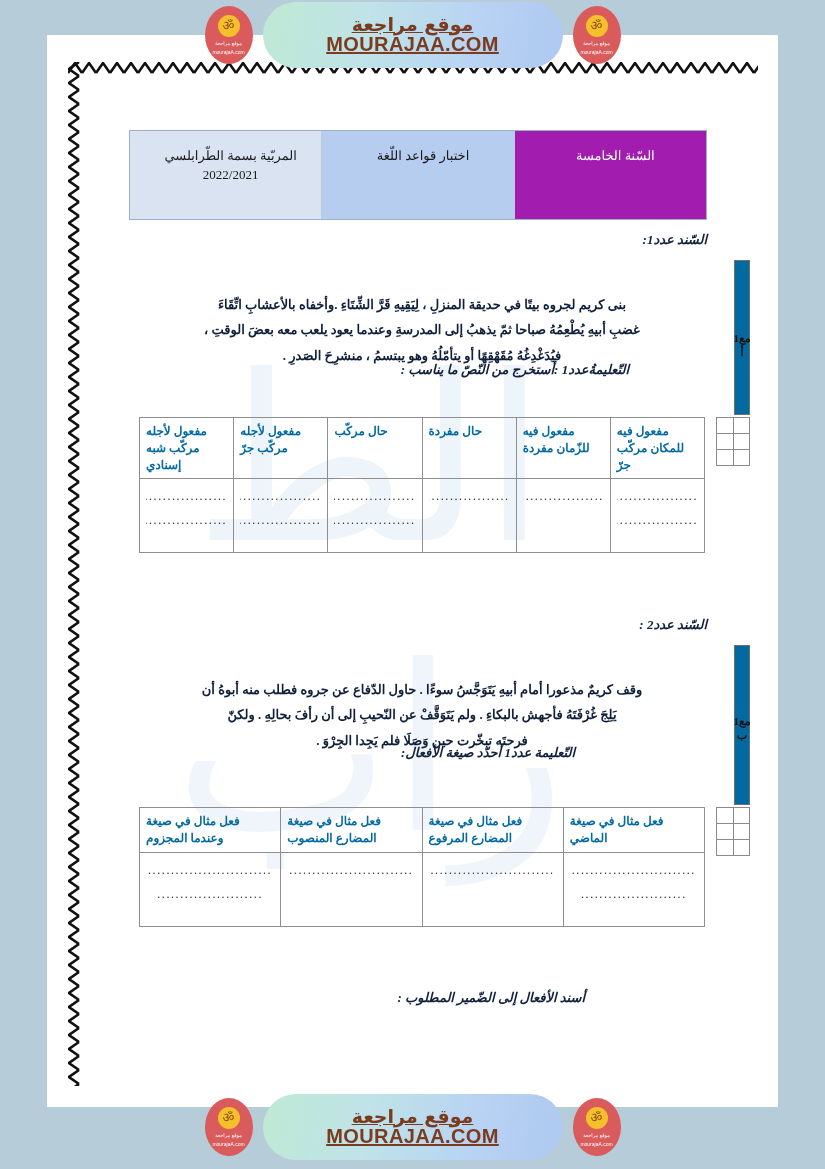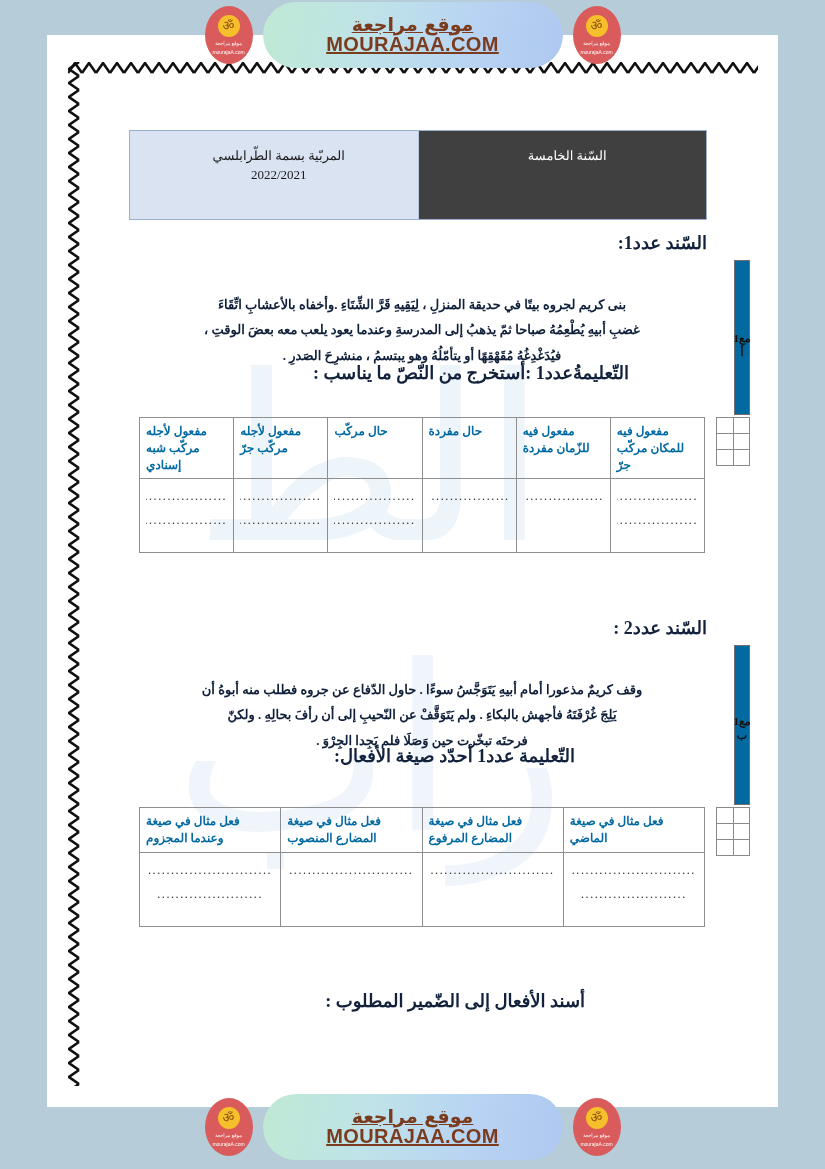--- a/index.html
+++ b/index.html
@@ -145,29 +145,30 @@
     padding: 16px 0 0 10px;
     font-size: 13px;
     color: #1a1a1a;
     text-align: center;
     line-height: 1.45;
     border-left: 1px solid #b9cbe3;
   }
   .head-cell:last-child { border-left: none; }
   .head-cell.c1 { background: #d9e3f2; }
   .head-cell.c2 { background: #b6cdf0; }
-  .head-cell.c3 { background: #404040; color: #ffffff; }
+  .head-cell.c3 { background: #a21caf; color: #ffffff; }
 
   
   .label-line {
     position: absolute;
-    font-size: 18px;
+    font-size: 13px;
     font-weight: bold;
     color: #12223d;
     white-space: nowrap;
+    font-style: italic;
   }
 
   .passage {
     position: absolute;
     font-size: 13px;
     font-weight: bold;
     color: #10203a;
     line-height: 1.95;
     text-align: justify;
     text-align-last: center;
@@ -272,20 +273,21 @@
   <rect x="0" y="0" width="690" height="12" fill="url(#zzH)"></rect>
   <rect x="0" y="1012" width="690" height="12" fill="url(#zzH)" transform="translate(0,1024) scale(1,-1) translate(0,-1024)"></rect>
   <rect x="0" y="0" width="12" height="1024" fill="url(#zzV)"></rect>
   <rect x="678" y="0" width="12" height="1024" fill="url(#zzV)" transform="translate(690,0) scale(-1,1) translate(-690,0)"></rect>
 </svg>
 
 <div class="content">
 
   <div class="head-table">
     <div class="head-cell c3">السّنة الخامسة</div>
+    <div class="head-cell c2">اختبار قواعد اللّغة</div>
     <div class="head-cell c1">
       <div>المربّية بسمة الطّرابلسي</div>
       <div>2022/2021</div>
     </div>
   </div>
 
   <div class="label-line" style="right:28px; top:137px;">السّند عدد1:</div>
 
   <div class="passage" style="right:30px; top:166px; width:566px;">
     <span>بنى كريم لجروه  بيتًا في حديقة المنزلِ ، لِيَقِيهِ قَرَّ الشِّتَاءِ .وأخفاه بالأعشابِ  اتِّقَاءَ</span><br>

